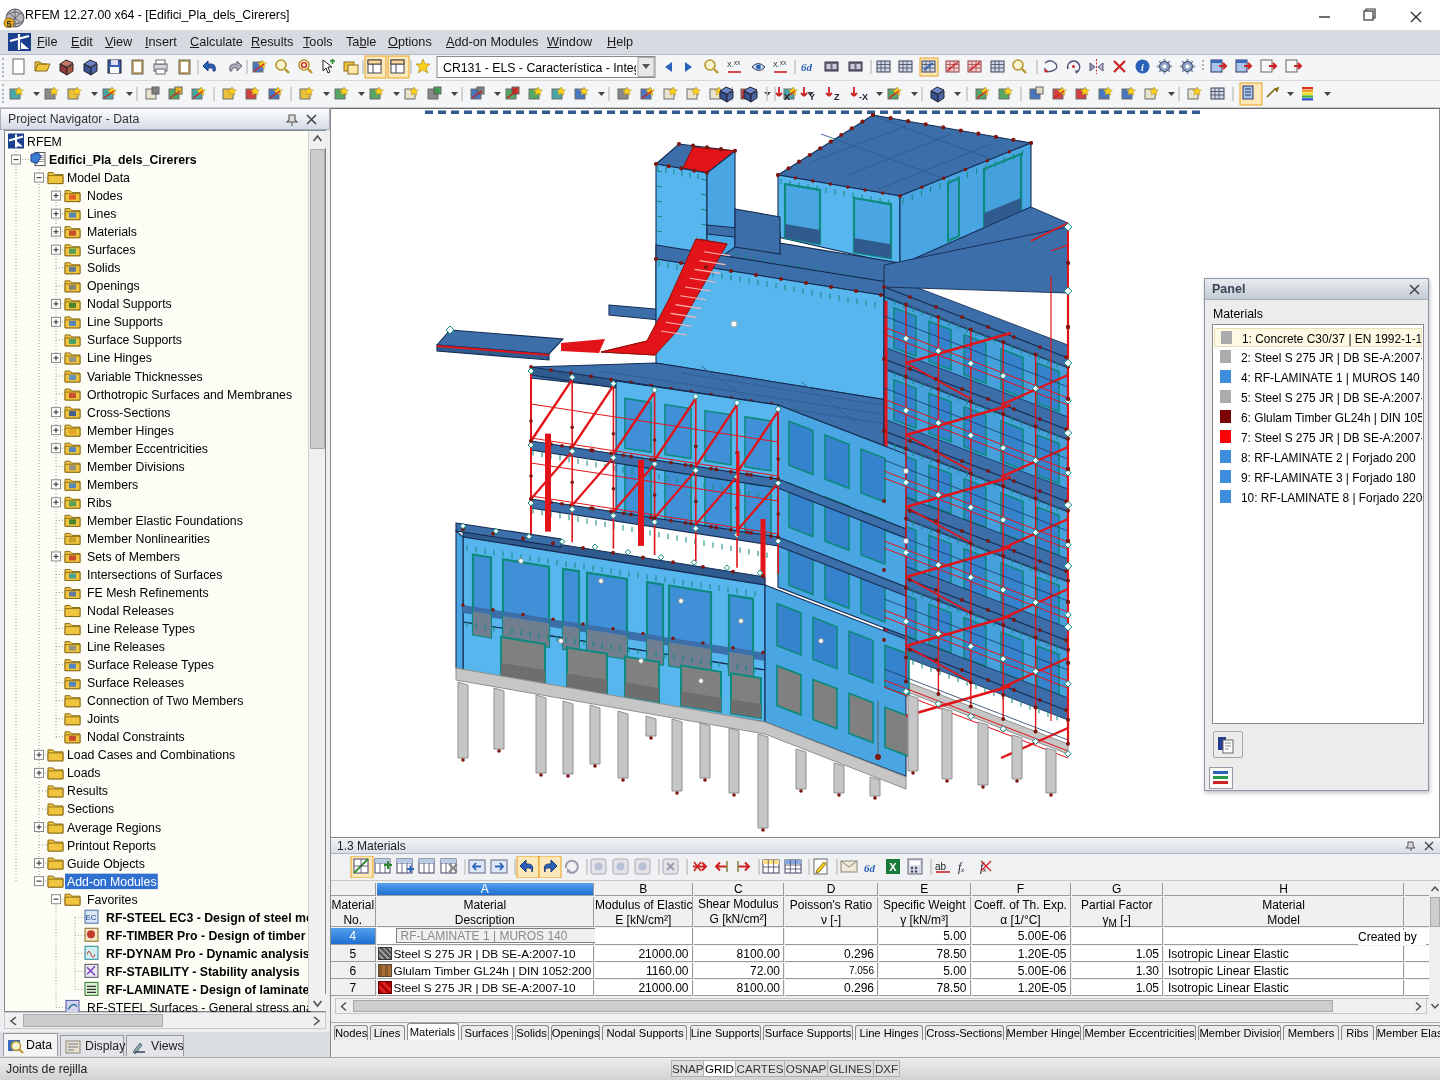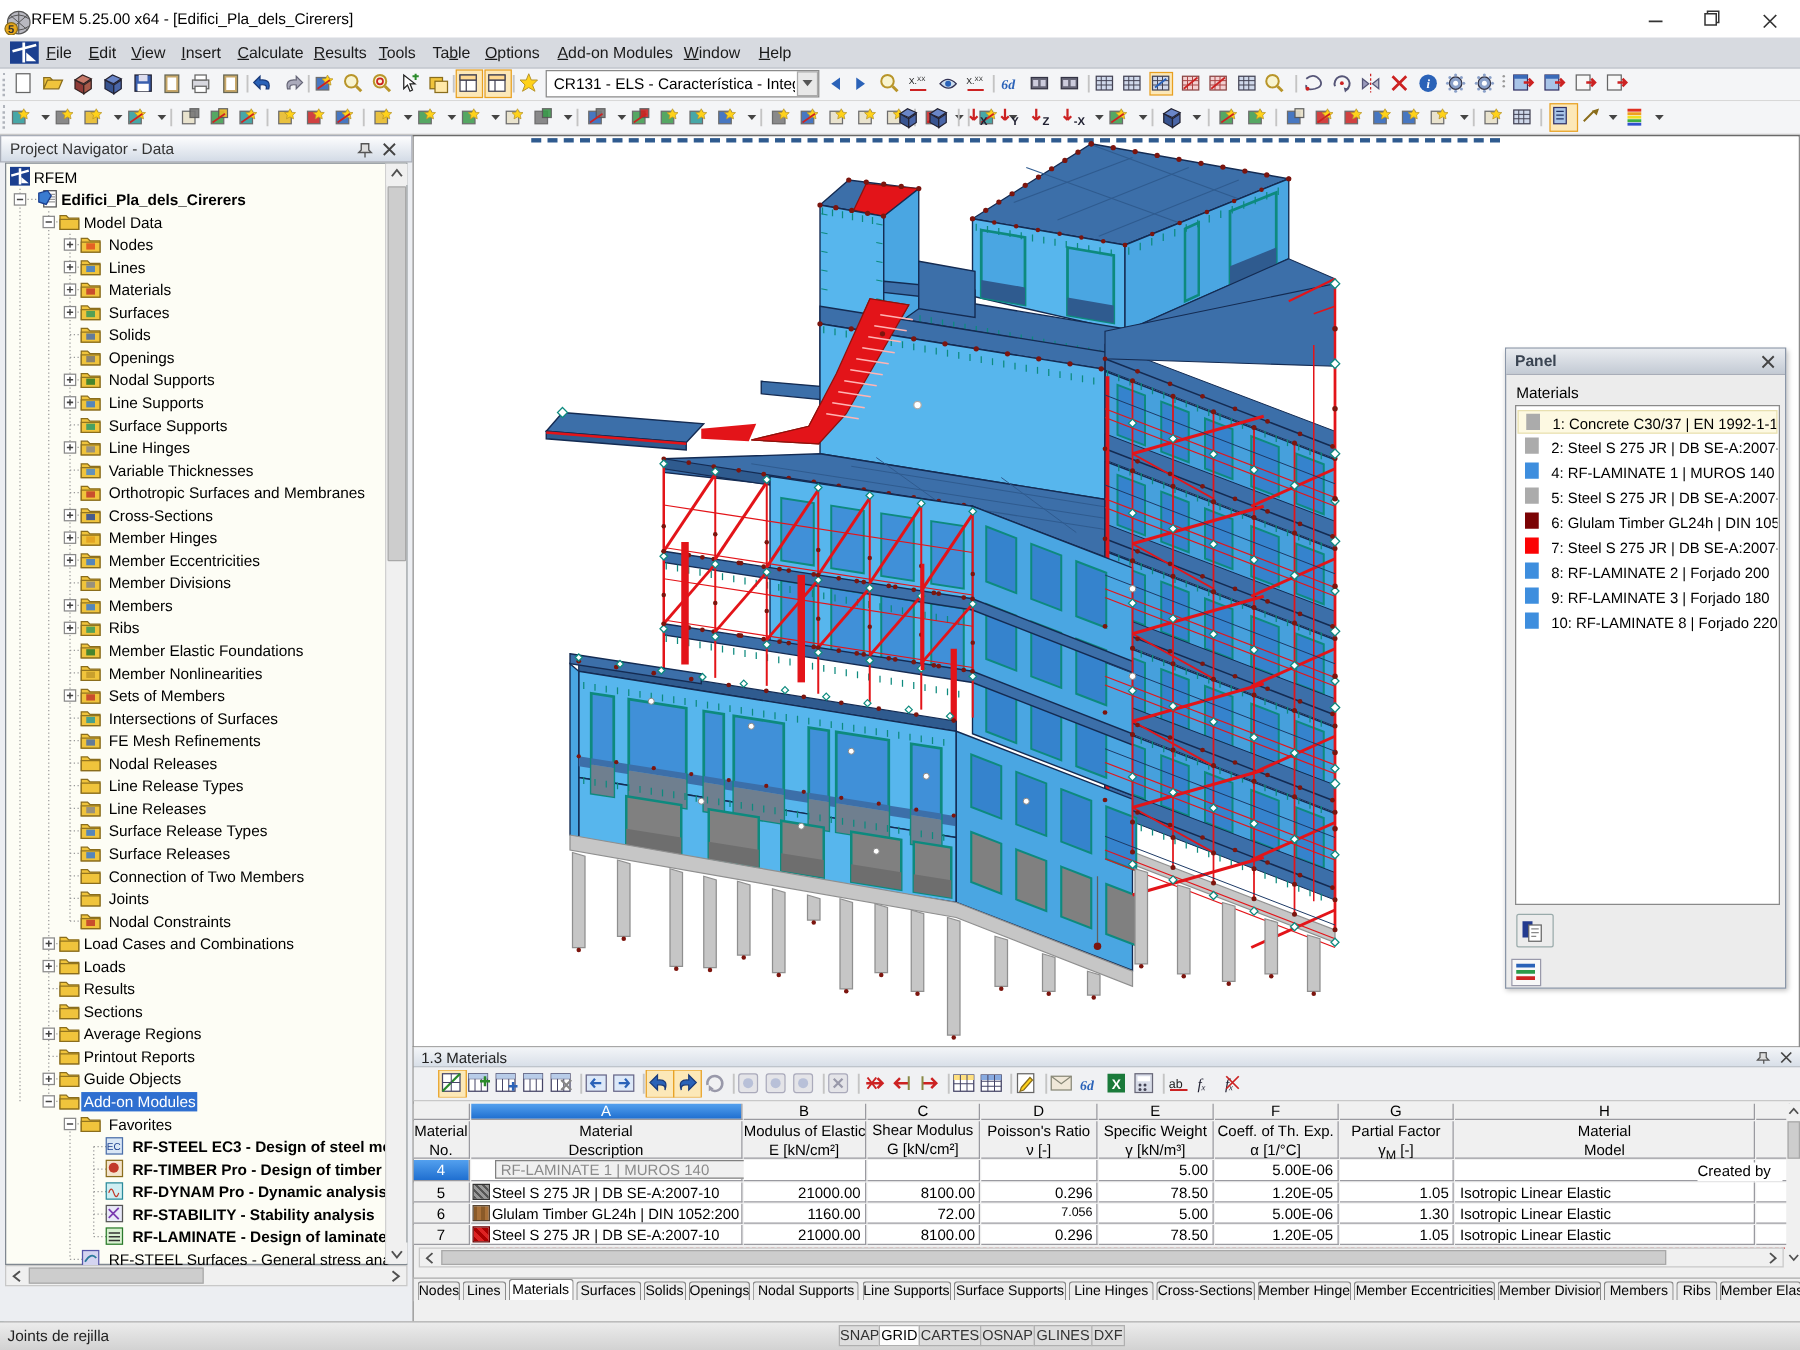--- a/index.html
+++ b/index.html
@@ -5,21 +5,21 @@
 .abs{position:absolute}
 </style></head><body>
 
 <div class="abs" style="left:0;top:0;width:1440px;height:30px;background:#fff">
  <svg class="abs" style="left:3px;top:6px" width="24" height="22">
       <circle cx="12" cy="12" r="9" fill="#b8b8c0" stroke="#555"></circle>
       <path d="M4 9 q8 -6 16 0 M4 15 q8 6 16 0 M12 3 v18 M5 6 l14 12 M19 6 l-14 12" stroke="#555" fill="none" stroke-width="0.8"></path>
       <circle cx="6" cy="17" r="5" fill="#e8a81a" stroke="#8a6d1c"></circle>
       <text x="6" y="20.5" font-size="9" text-anchor="middle" fill="#333" font-weight="bold" font-family="Liberation Sans">5</text>
     </svg>
- <span class="abs" style="left:25px;top:8px;font-size:12.3px;color:#000">RFEM 5.25.00 x64 - [Edifici_Pla_dels_Cirerers]</span>
+ <span class="abs" style="left:25px;top:8px;font-size:12.3px;color:#000">RFEM 12.27.00 x64 - [Edifici_Pla_dels_Cirerers]</span>
  <svg class="abs" style="left:1308px;top:0" width="132" height="30">
   <line x1="11" y1="17" x2="22" y2="17" stroke="#333" stroke-width="1.4"></line>
   <rect x="56" y="11" width="9" height="9" fill="none" stroke="#333" stroke-width="1.2"></rect>
   <path d="M58 11 v-2 h9 v9 h-2" fill="none" stroke="#333" stroke-width="1.2"></path>
   <path d="M103 12 l10 10 m0 -10 l-10 10" stroke="#333" stroke-width="1.4"></path>
  </svg>
 </div>
 
 <div class="abs" style="left:0;top:30px;width:1440px;height:25px;background:#d7dae0;border-bottom:1px solid #b8bcc4">
  <svg class="abs" style="left:8px;top:3px" width="24" height="19">
@@ -649,20 +649,38 @@
  <div class="abs" style="left:4px;top:904px;width:322px;height:17px;background:#f0f0f0;border:1px solid #c8c8c8">
    <svg class="abs" style="left:2px;top:1px" width="14" height="14">
         <path d="M9 3 l-5 4 5 4" fill="none" stroke="#505050" stroke-width="1.6"></path>
       </svg>
    <div class="abs" style="left:18px;top:1px;width:140px;height:13px;background:#cdcdcd;border:1px solid #a8a8a8"></div>
    <svg class="abs" style="right:2px;top:1px" width="14" height="14">
         <path d="M5 3 l5 4 -5 4" fill="none" stroke="#505050" stroke-width="1.6"></path>
       </svg>
  </div>
 
+ <div class="abs" style="left:0;top:924px;width:330px;height:25px;background:#dadde2">
+  <div class="abs" style="left:3px;top:1px;width:55px;height:23px;background:#f4f4f4;border:1px solid #9a9aa0;border-bottom:none;font-size:12.3px;padding:4px 0 0 22px">Data
+    <svg class="abs" style="left:3px;top:4px" width="18" height="16">
+          <rect x="1" y="2" width="12" height="11" fill="#3a6ab8"></rect>
+          <circle cx="9" cy="8" r="4.5" fill="#f8f4d0" stroke="#b8952a" stroke-width="1.4"></circle>
+          <line x1="12" y1="11" x2="16" y2="15" stroke="#b8952a" stroke-width="2"></line>
+        </svg></div>
+  <div class="abs" style="left:60px;top:3px;width:64px;height:21px;background:#e2e4e8;border:1px solid #9a9aa0;border-bottom:none;font-size:12.3px;padding:3px 0 0 24px;color:#222">Display
+    <svg class="abs" style="left:4px;top:3px" width="18" height="16">
+          <rect x="1" y="2" width="14" height="12" fill="#e8e4d0" stroke="#887"></rect>
+          <path d="M3 5 h10 M3 8 h10 M3 11 h6" stroke="#778" stroke-width="1.2"></path>
+        </svg></div>
+  <div class="abs" style="left:126px;top:3px;width:58px;height:21px;background:#e2e4e8;border:1px solid #9a9aa0;border-bottom:none;font-size:12.3px;padding:3px 0 0 24px;color:#222">Views
+    <svg class="abs" style="left:4px;top:3px" width="18" height="16">
+          <path d="M2 13 l7 -9 2 2 -7 9 z" fill="#8aa" stroke="#567"></path>
+          <path d="M4 13 h10" stroke="#345" stroke-width="1.5"></path>
+        </svg></div>
+ </div>
 </div>
 
 <div class="abs" style="left:330px;top:108px;width:1110px;height:730px;background:#fff;border:1px solid #8a8a8a;border-top:1px solid #6a6a6a">
 <svg width="1108" height="728" viewBox="330 108 1108 728" style="position:absolute;left:0;top:0">
       <rect x="424" y="109.5" width="8" height="3.5" fill="#2f5b8f"></rect>
       <rect x="437" y="109.5" width="8" height="3.5" fill="#2f5b8f"></rect>
       <rect x="450" y="109.5" width="8" height="3.5" fill="#2f5b8f"></rect>
       <rect x="463" y="109.5" width="8" height="3.5" fill="#2f5b8f"></rect>
       <rect x="476" y="109.5" width="8" height="3.5" fill="#2f5b8f"></rect>
       <rect x="489" y="109.5" width="8" height="3.5" fill="#2f5b8f"></rect>

